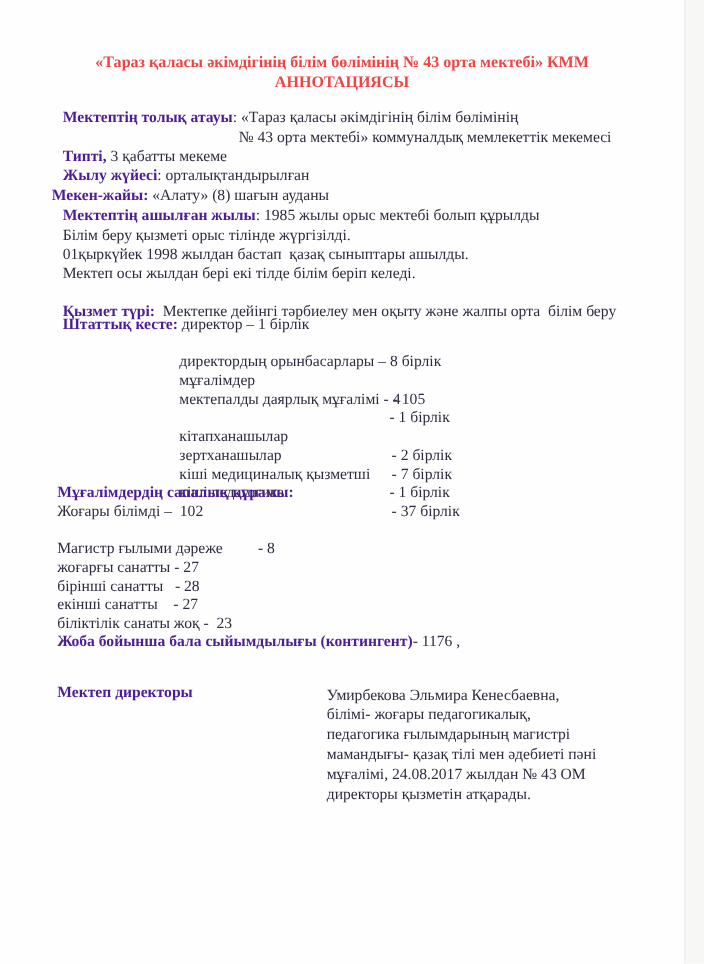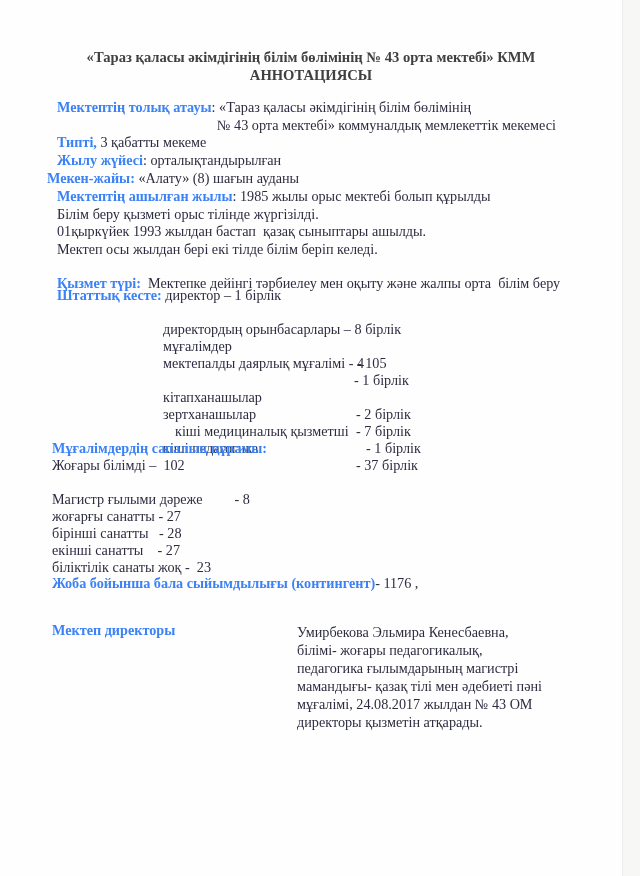--- a/index.html
+++ b/index.html
@@ -31,30 +31,30 @@
       width: 640px;
       height: 876px;
     }
     .line {
       position: absolute;
       font-size: 14.2px;
       line-height: 17px;
       white-space: pre;
       color: #2c2c40;
     }
-    .b { font-weight: bold; color: #3b82f6; }
+    .b { font-weight: bold; color: #4c1d95; }
     .title {
       position: absolute;
       left: 0;
       width: 622px;
       text-align: center;
       font-weight: bold;
       font-size: 14.6px;
       line-height: 18px;
-      color: #404040;
+      color: #ef4444;
     }
     .staff-name { position: absolute; left: 163px; }
     .staff-val  { position: absolute; }
     .dir-block .line { left: 297px; }
   </style>
 </head>
 <body>
 
 <div class="page-edge"></div>
 
@@ -68,21 +68,21 @@
 
   <div class="line" style="left:57px; top:134px;"><span class="b">Типті,</span><span> 3 қабатты мекеме</span></div>
 
   <div class="line" style="left:57px; top:152px;"><span class="b">Жылу жүйесі</span><span>: орталықтандырылған</span></div>
 
   <div class="line" style="left:47px; top:170px;"><span class="b">Мекен-жайы:</span><span> «Алату» (8) шағын ауданы</span></div>
 
   <div class="line" style="left:57px; top:188px;"><span class="b">Мектептің ашылған жылы</span><span>: 1985 жылы орыс мектебі болып құрылды</span></div>
 
   <div class="line" style="left:57px; top:206px;">Білім беру қызметі орыс тілінде жүргізілді.</div>
-  <div class="line" style="left:57px; top:223px;">01қыркүйек 1993 жылдан бастап  қазақ сыныптары ашылды.</div>
+  <div class="line" style="left:57px; top:223px;">01қыркүйек 1998 жылдан бастап  қазақ сыныптары ашылды.</div>
   <div class="line" style="left:57px; top:241px;">Мектеп осы жылдан бері екі тілде білім беріп келеді.</div>
 
   <div class="line" style="left:57px; top:275px;"><span class="b">Қызмет түрі:</span><span>  Мектепке дейінгі тәрбиелеу мен оқыту және жалпы орта  білім беру</span></div>
 
   <div class="line" style="left:57px; top:287px;"><span class="b">Штаттық кесте:</span><span> директор – 1 бірлік</span></div>
 
   <div class="line" style="left:0; top:304px; width:620px;">
     <span class="staff-name">директордың орынбасарлары – 8 бірлік</span>
   </div>
   <div class="line" style="left:0; top:321px; width:620px;">
@@ -96,21 +96,21 @@
     <span class="staff-val" style="left:354px;">- 1 бірлік</span>
   </div>
   <div class="line" style="left:0; top:372px; width:620px;">
     <span class="staff-name">кітапханашылар</span>
     <span class="staff-val" style="left:356px;">- 2 бірлік</span>
   </div>
   <div class="line" style="left:0; top:389px; width:620px;">
     <span class="staff-name">зертханашылар</span>
     <span class="staff-val" style="left:356px;">- 7 бірлік</span>
   </div>
-  <div class="line" style="left:12px; top:406px; width:620px;">
+  <div class="line" style="left:0; top:406px; width:620px;">
     <span class="staff-name">кіші медициналық қызметші</span>
     <span class="staff-val" style="left:354px;">- 1 бірлік</span>
   </div>
   <div class="line" style="left:0; top:423px; width:620px;">
     <span class="staff-name">кіші педагогика</span>
     <span class="staff-val" style="left:356px;">- 37 бірлік</span>
   </div>
 
   <div class="line b" style="left:52px; top:440px;">Мұғалімдердің сапалық құрамы:</div>
   <div class="line" style="left:52px; top:457px;">Жоғары білімді –  102</div>

